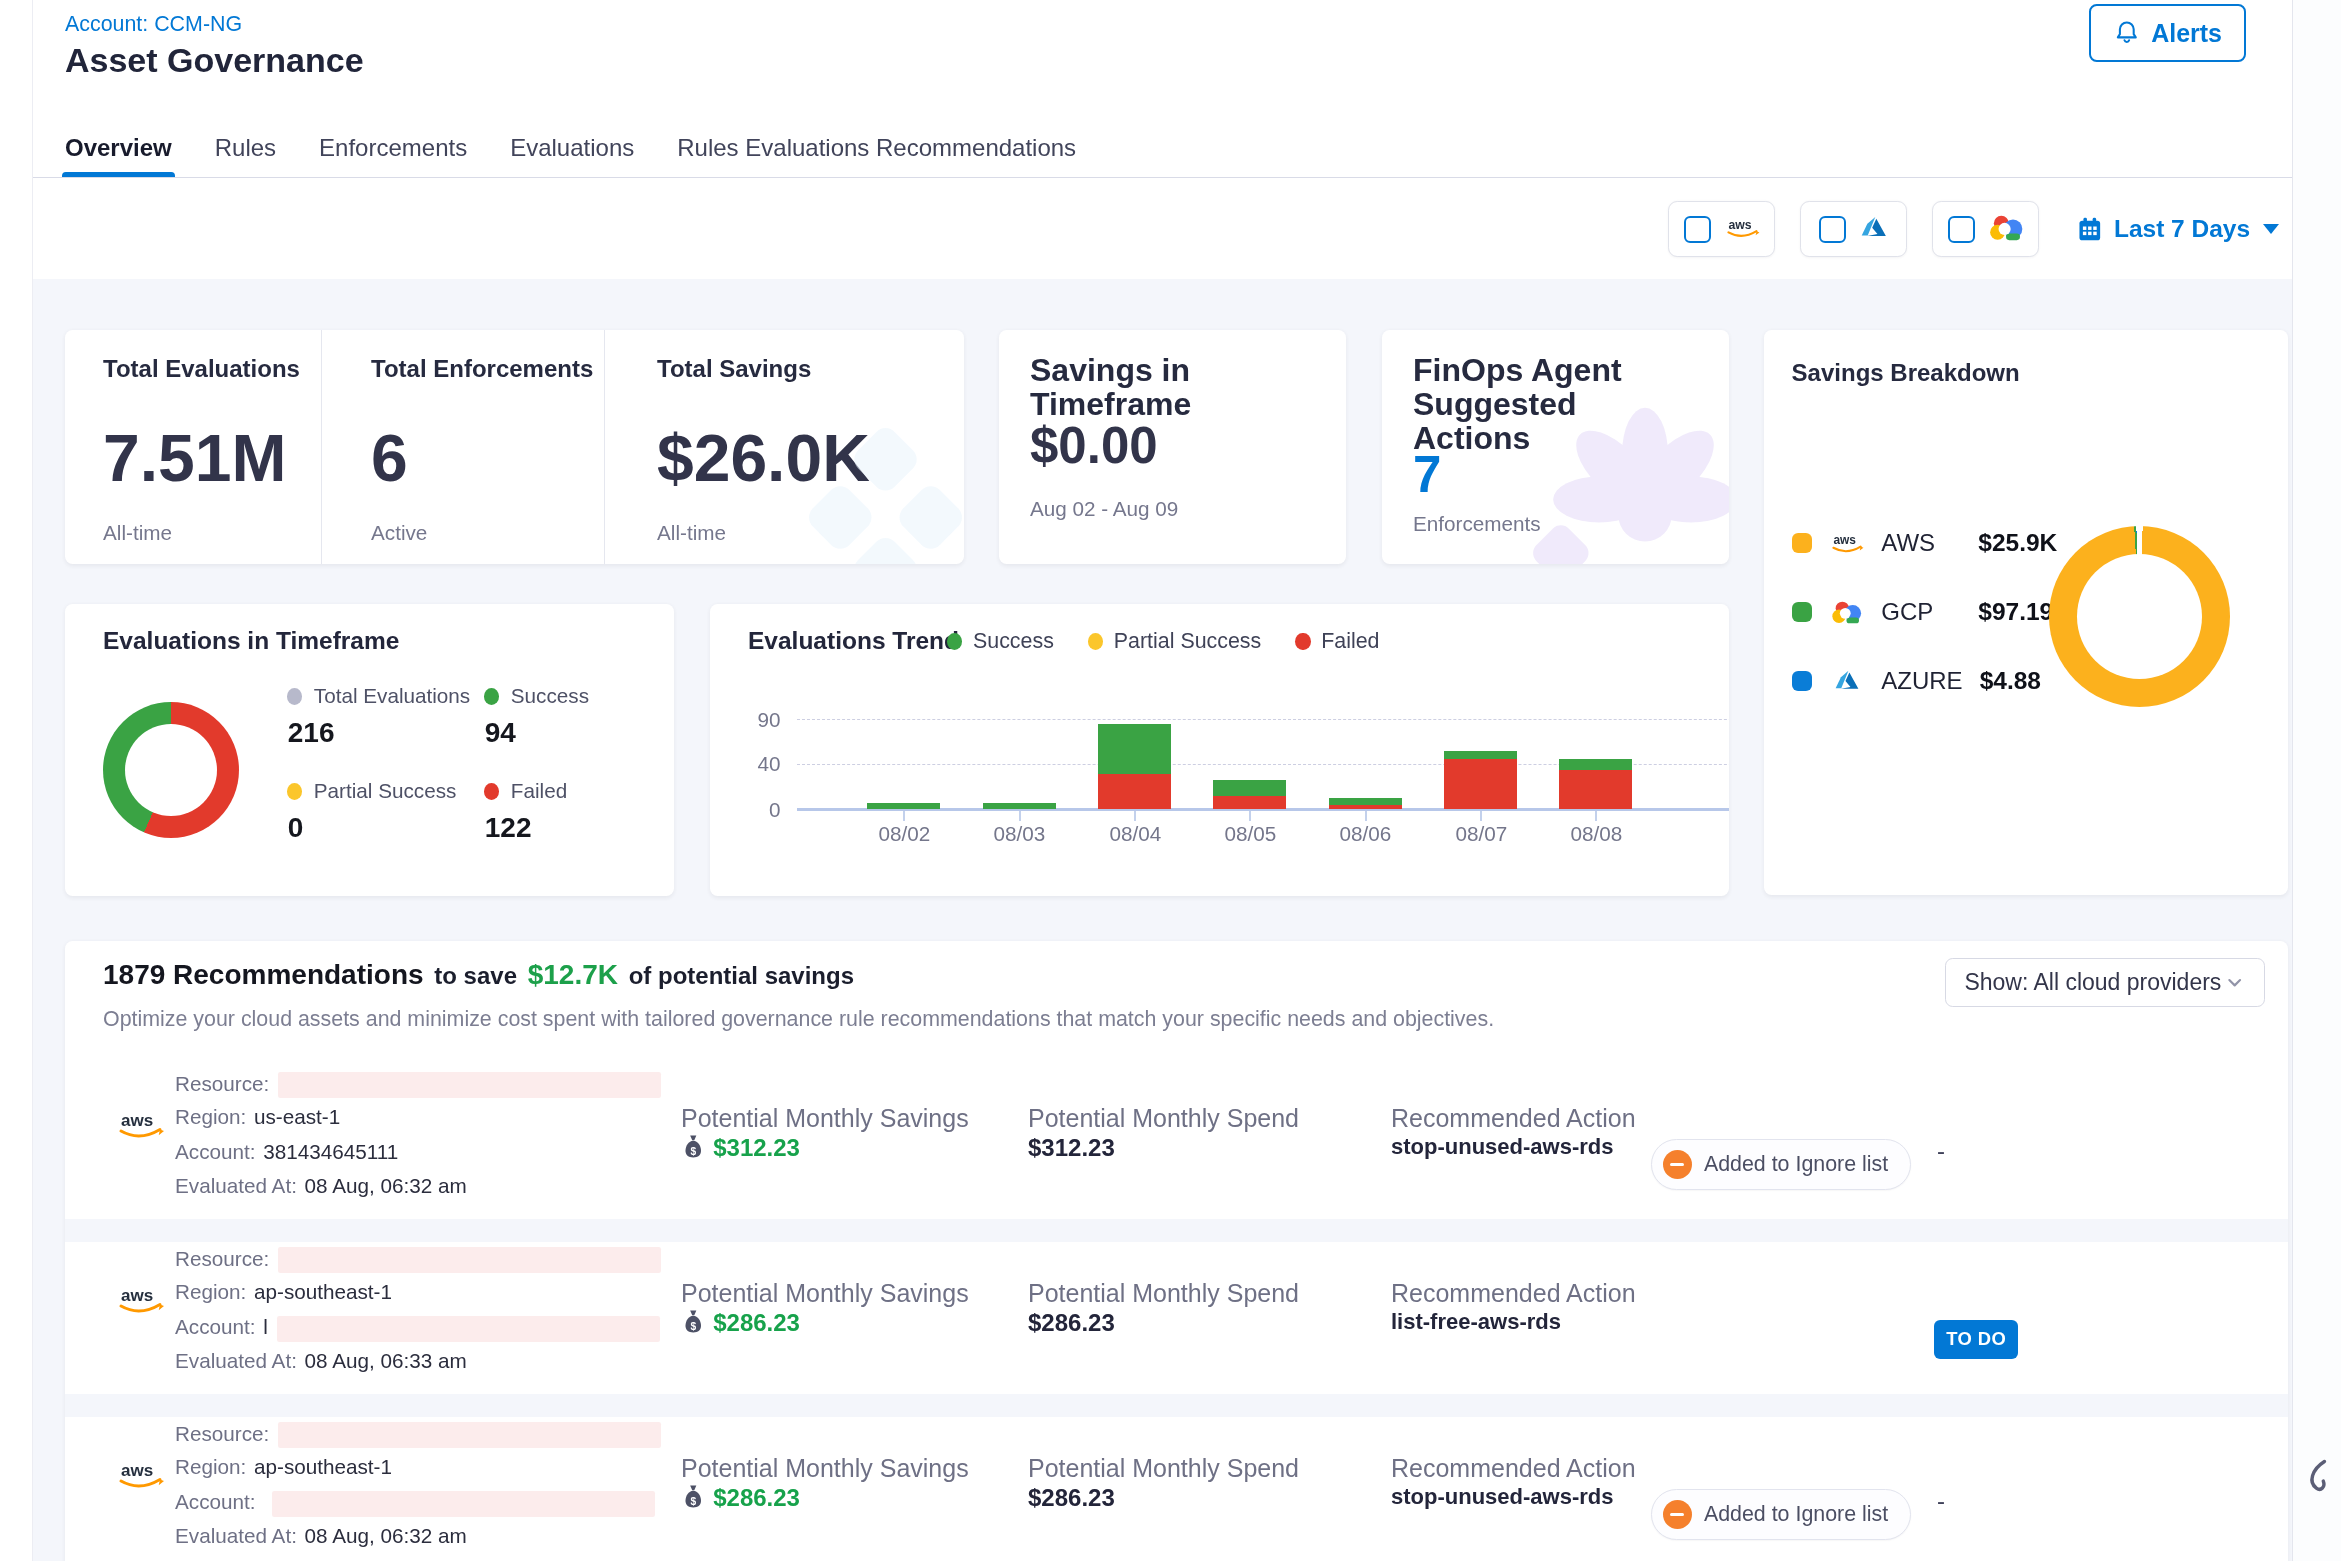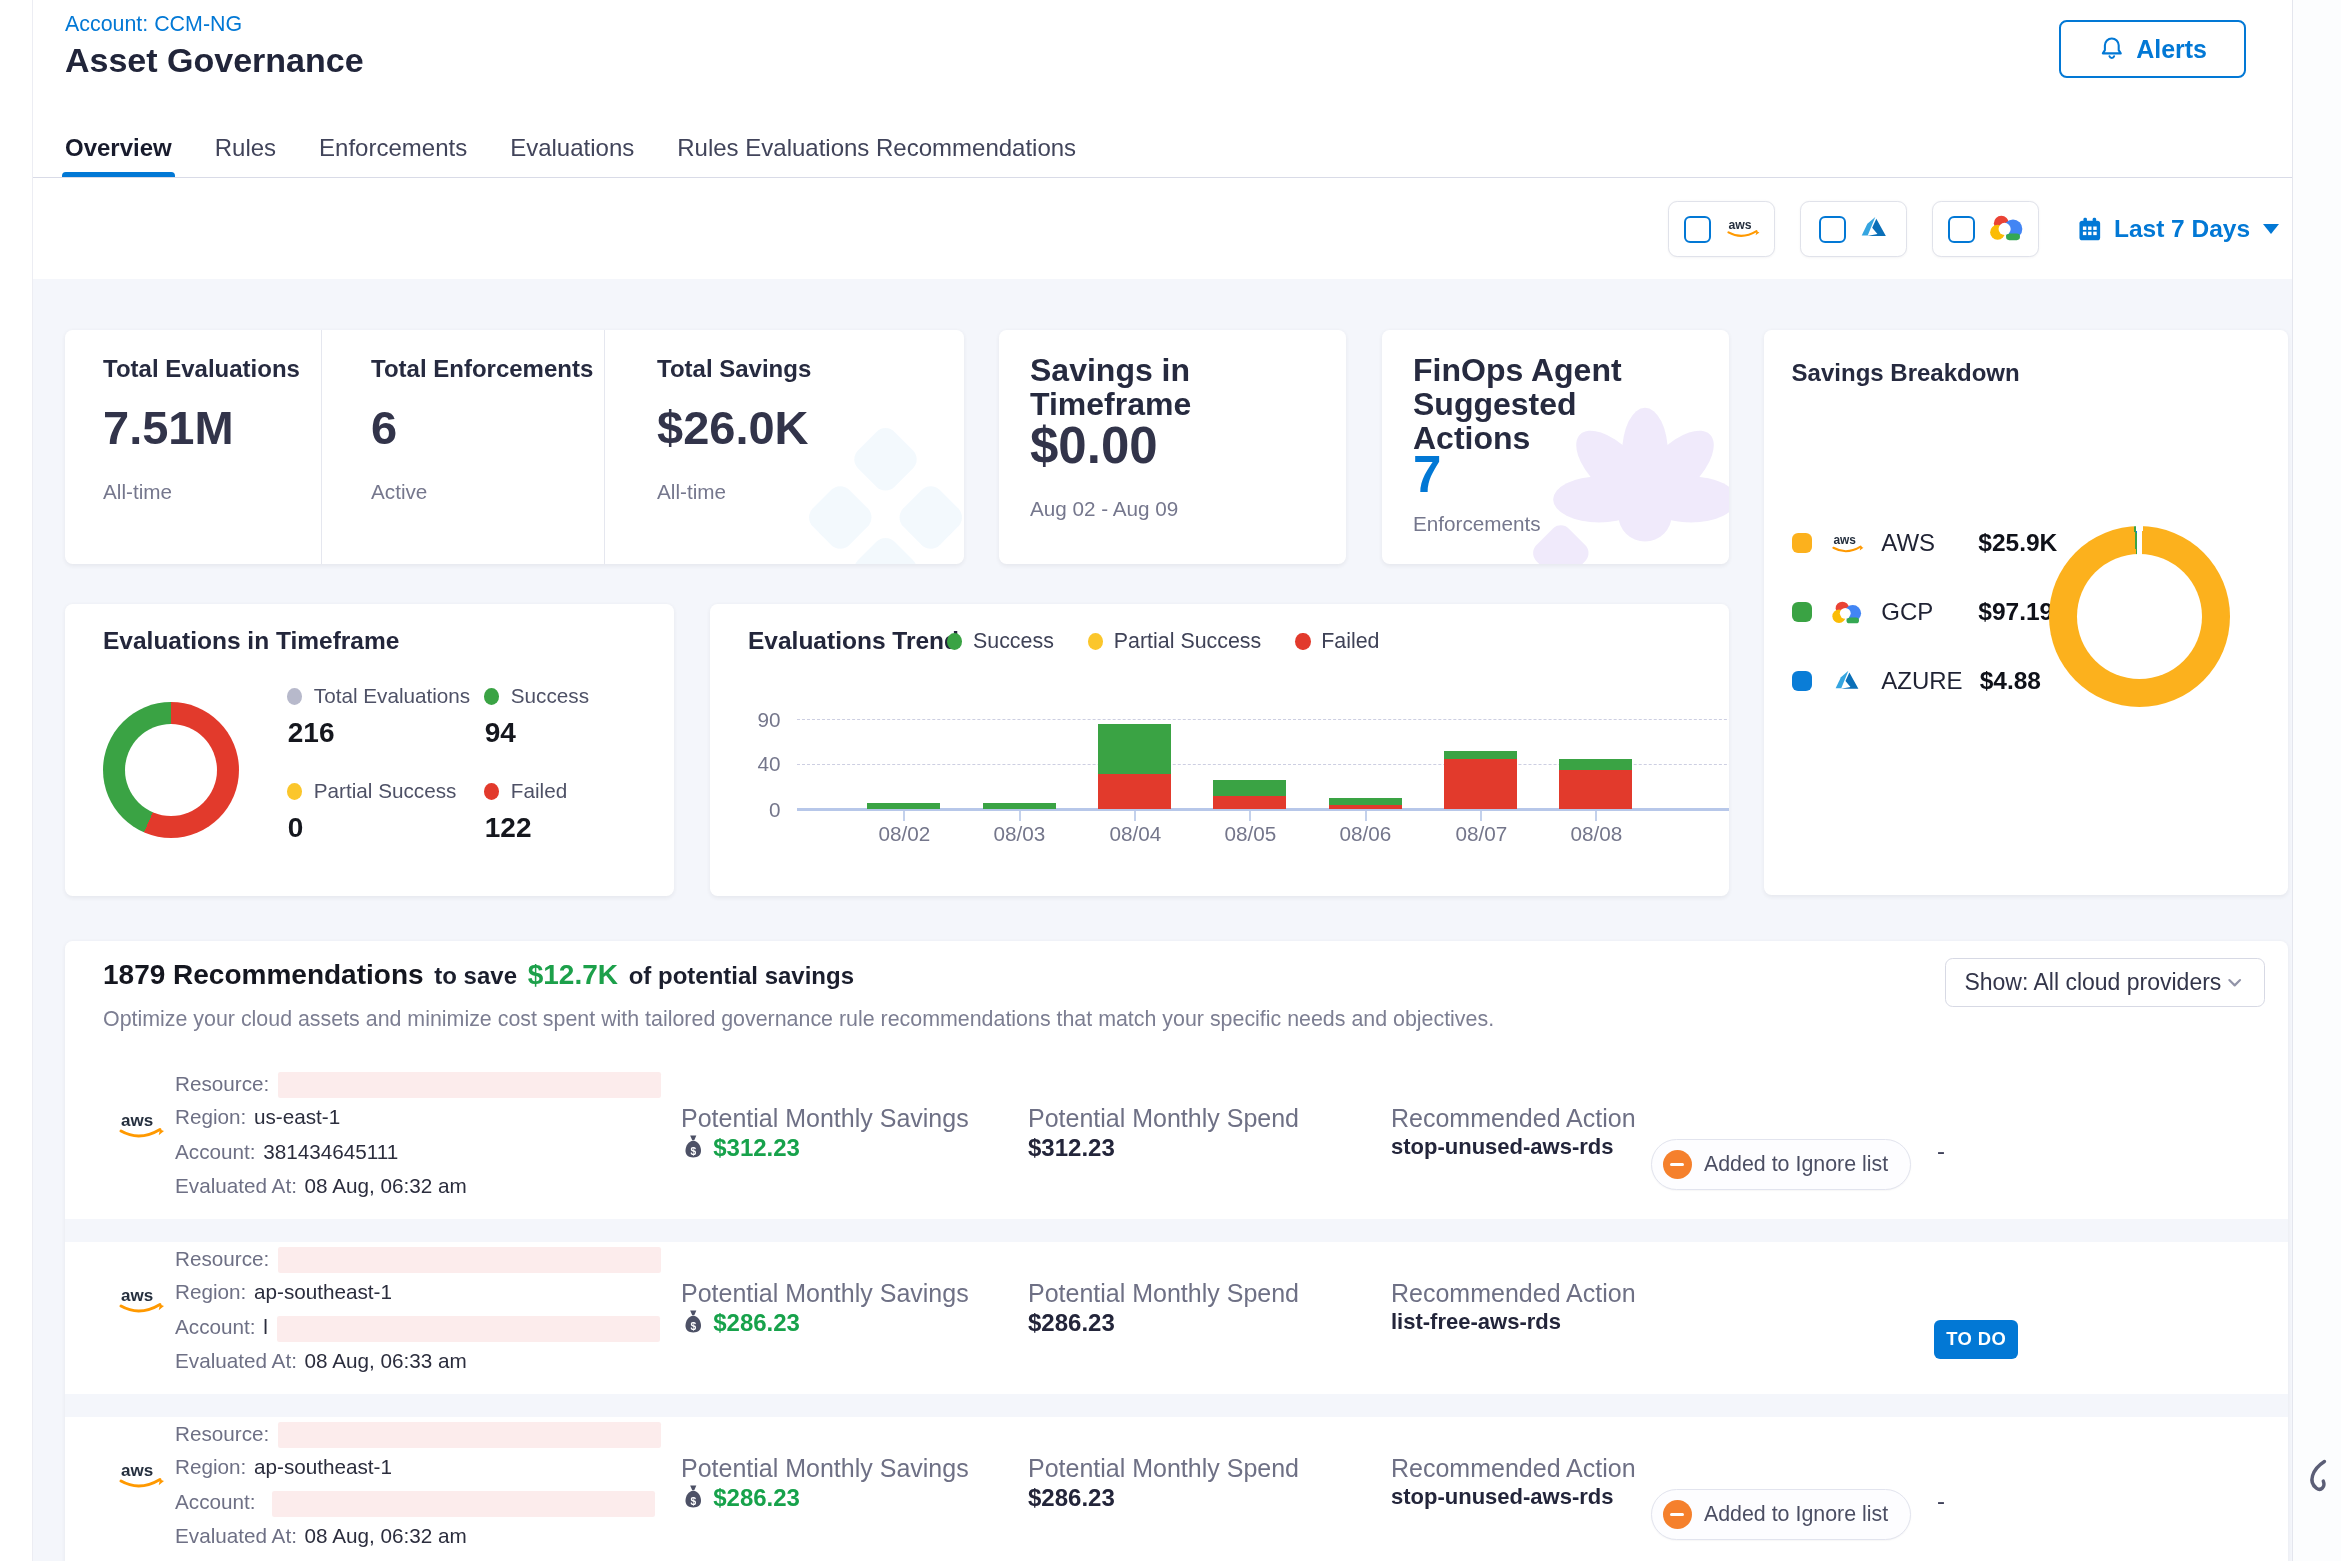--- a/index.html
+++ b/index.html
@@ -7,21 +7,21 @@
        font-family:"Liberation Sans",sans-serif;color:#24273a;position:relative;}
   .left-rail{position:absolute;left:0;top:0;width:32px;height:1561px;background:#fff;border-right:0.8px solid #ecedf3;z-index:6;}
   .right-rail{position:absolute;right:0;top:0;width:49px;height:1561px;background:#fcfdfe;border-left:0.8px solid #e4e6ee;z-index:6;}
   .right-rail svg{position:absolute;left:6.1px;top:1458px;}
   .main{position:absolute;left:33px;top:0;width:2260px;height:1561px;background:#fff;}
 
   
   .hdr{position:relative;height:119px;background:#fff;}
   .account-link{position:absolute;left:32px;top:12.2px;font-size:21.4px;color:#0278d5;text-decoration:none;}
   .page-title{position:absolute;left:32px;top:41px;font-size:34px;font-weight:bold;color:#21253a;}
-  .alerts-btn{position:absolute;right:47px;top:20px;height:54px;padding:0 37px;border:2.3px solid #0278d5;border-radius:7.7px;
+  .alerts-btn{position:absolute;right:47px;top:4px;height:54px;padding:0 22px;border:2.3px solid #0278d5;border-radius:7.7px;
       display:flex;align-items:center;gap:10.7px;color:#0278d5;font-size:25px;font-weight:bold;background:#fff;cursor:pointer;}
 
   
   .tabbar{height:58px;border-bottom:0.8px solid #d9dbe7;display:flex;align-items:stretch;padding-left:32px;gap:43px;background:#fff;}
   .tab{font-size:24px;color:#41445a;display:flex;align-items:center;position:relative;cursor:pointer;}
   .tab.active{font-weight:bold;color:#181b2c;}
   .tab.active::after{content:"";position:absolute;left:-3.1px;right:-3.1px;bottom:0;height:5.4px;background:#0278d5;border-radius:3.8px 3.8px 0 0;}
 
   
   .filterbar{height:102px;background:#fff;display:flex;align-items:center;justify-content:flex-end;gap:25px;padding-right:13.8px;}
@@ -35,21 +35,21 @@
   .content{position:absolute;left:0;top:279px;width:2260px;height:1282px;background:#f4f6fb;}
   .card{position:absolute;background:#fff;border-radius:7.7px;box-shadow:0 1.5px 4.6px rgba(40,41,61,.07);overflow:hidden;}
 
   #stats-card{left:32px;top:51px;width:899px;height:234px;}
   .stats-wrap{display:flex;height:100%;}
   .stat{padding:25px 0 0 38px;box-sizing:border-box;}
   .stat:nth-child(1){width:256px;}
   .stat:nth-child(2){width:283px;border-left:0.8px solid #e5e7ef;padding-left:49px;}
   .stat:nth-child(3){width:360px;border-left:0.8px solid #e5e7ef;padding-left:52px;}
   .stat .lbl{font-size:24px;font-weight:bold;color:#262a3f;}
-  .stat .val{margin-top:17px;font-size:47px;font-weight:bold;color:#32344a;}
+  .stat .val{margin-top:37px;font-size:66px;font-weight:bold;color:#32344a;}
   .stat .sub{margin-top:25px;font-size:20.7px;color:#75778d;}
   .stats-mark{position:absolute;right:-21.4px;bottom:-31px;opacity:.55;}
 
   #stf-card{left:966px;top:51px;width:347px;height:234px;}
   #finops-card{left:1349px;top:51px;width:347px;height:234px;}
   .simple-card .lbl{position:absolute;left:31px;top:23px;font-size:32px;font-weight:bold;color:#262a3f;line-height:34px;}
   .simple-card .val{position:absolute;left:31px;top:86px;font-size:51px;font-weight:bold;color:#32344a;}
   .simple-card .sub{position:absolute;left:31px;top:167px;font-size:20.7px;color:#75778d;}
   #finops-card .lbl{width:253px;}
   #finops-card .val{top:115px;color:#0278d5;}

